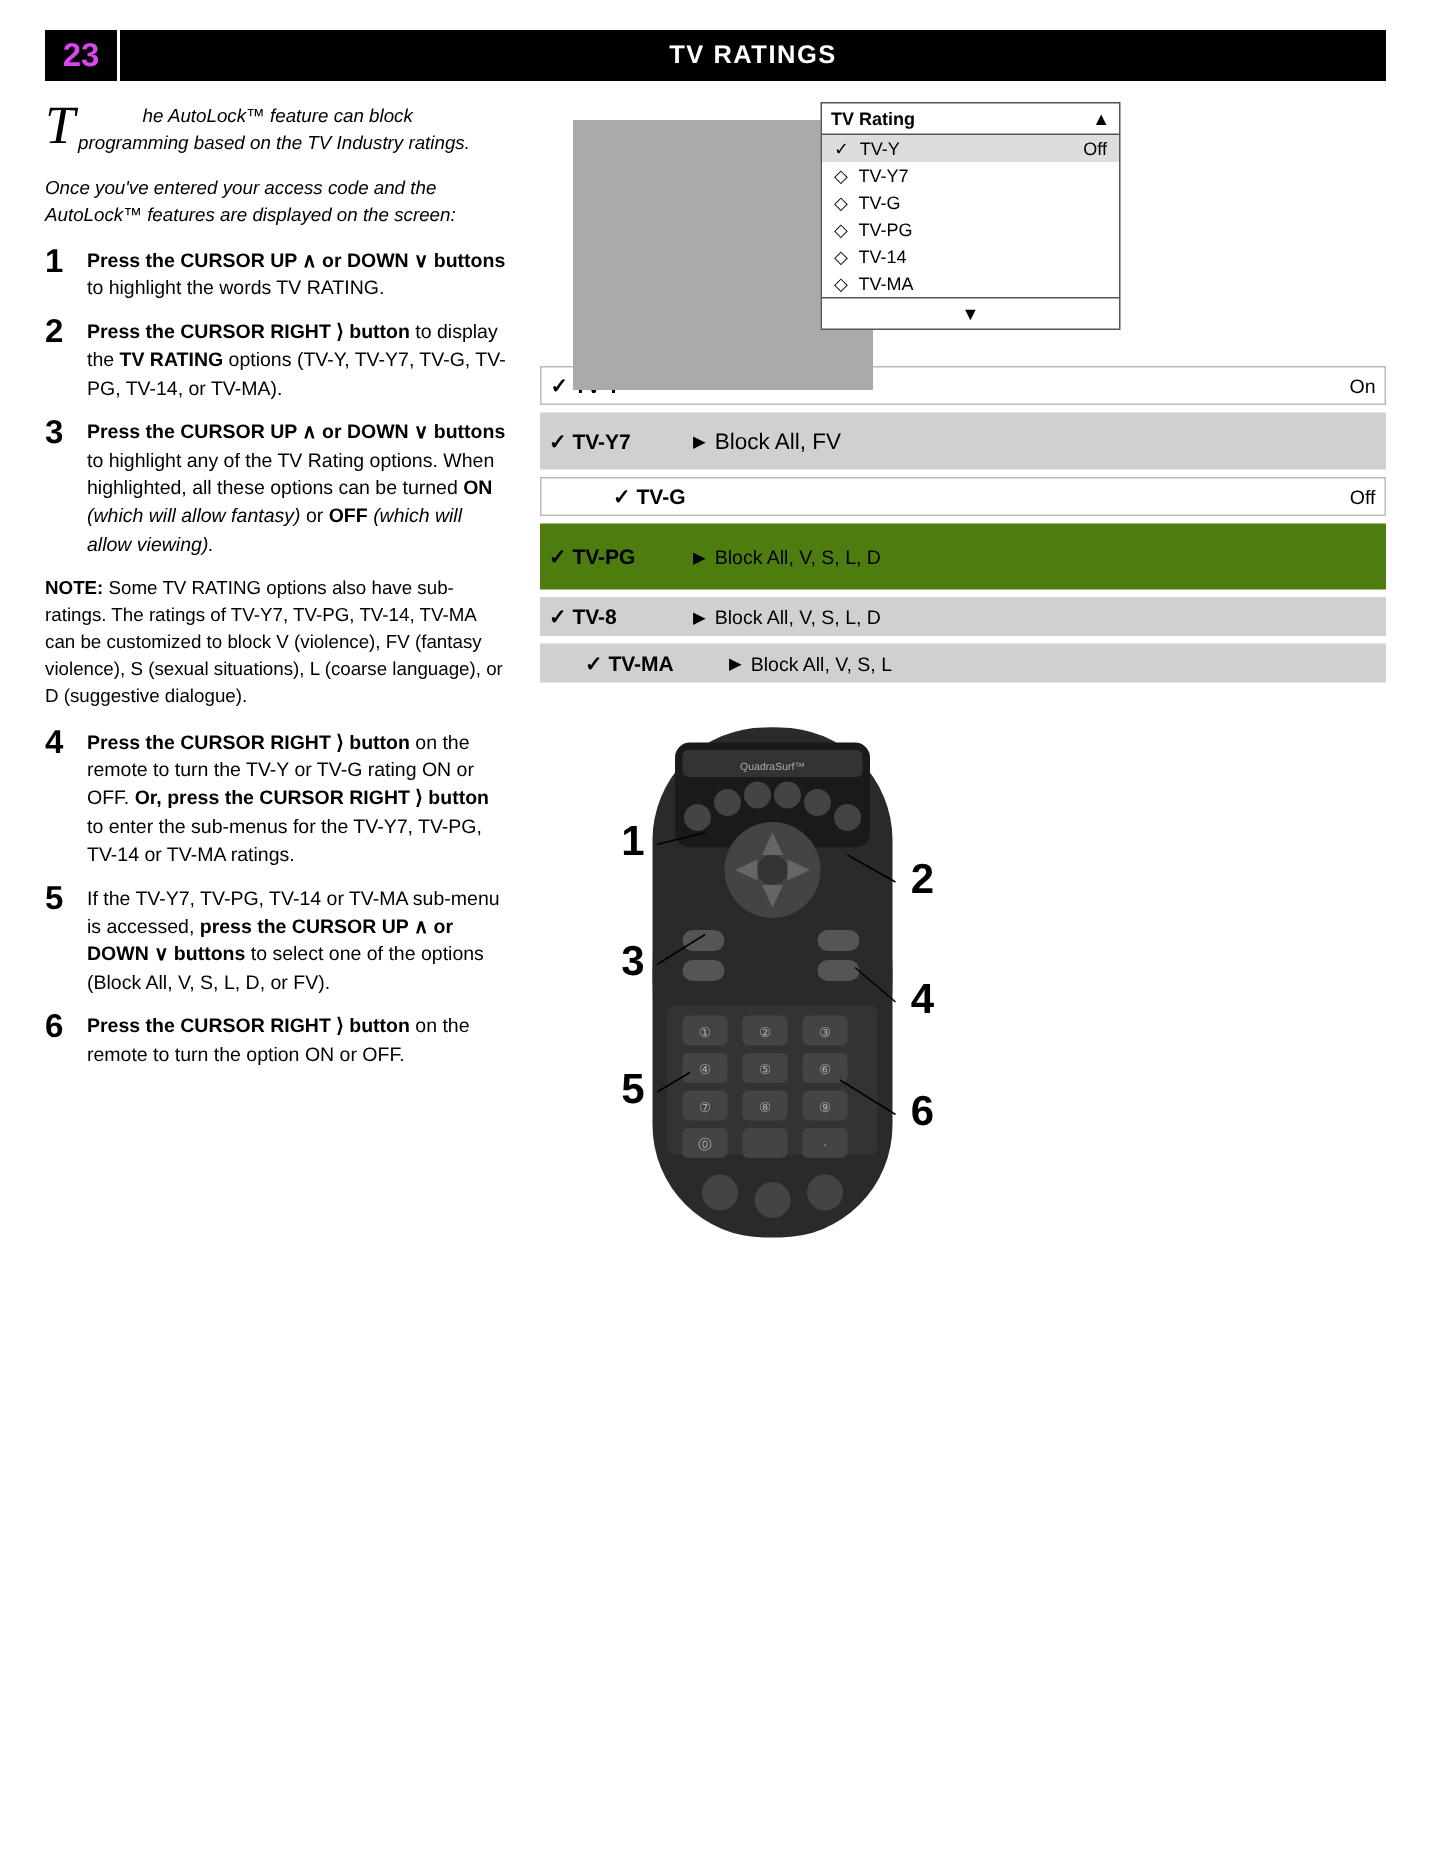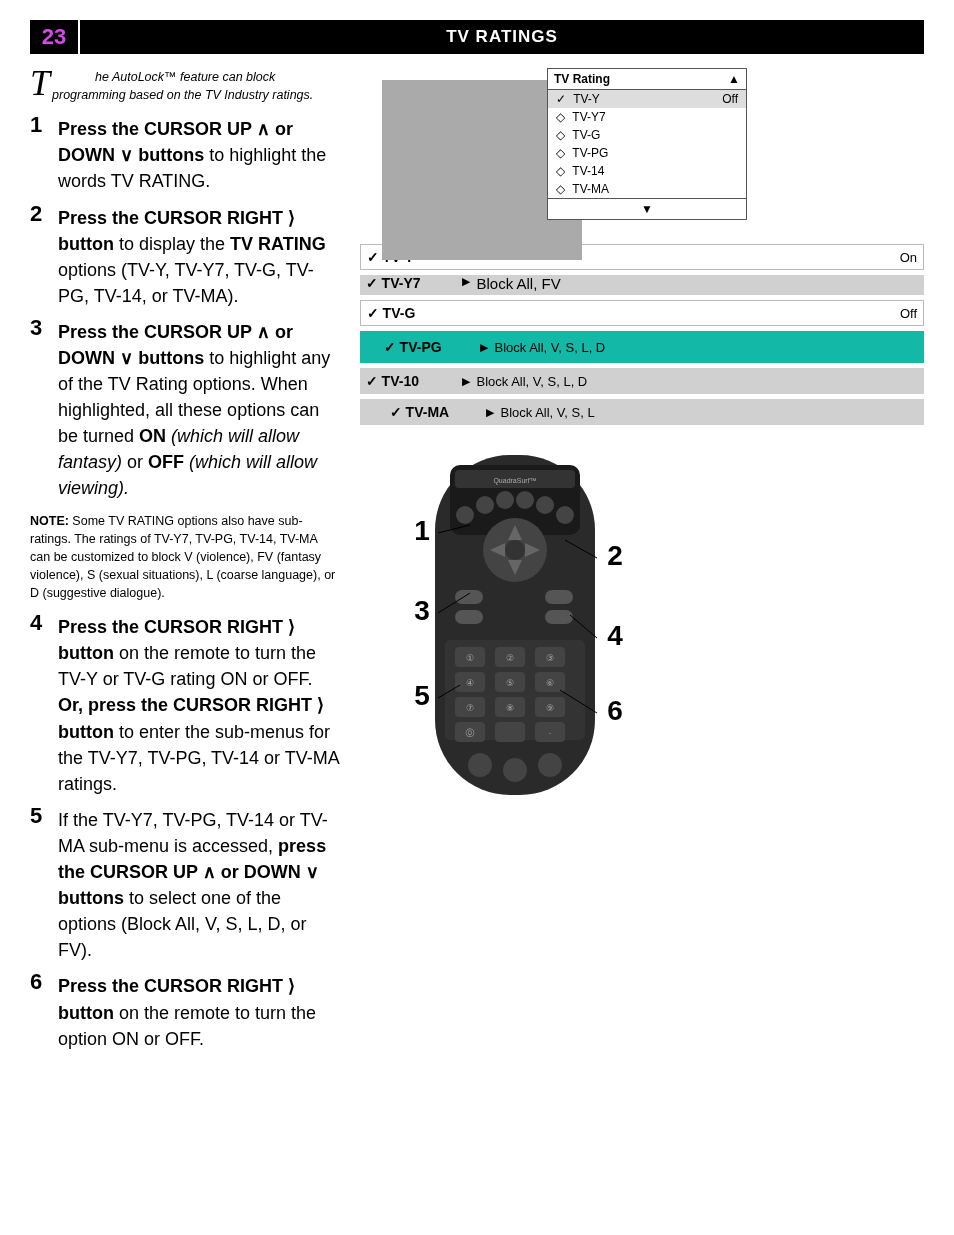--- a/index.html
+++ b/index.html
@@ -100,21 +100,21 @@
     }
     .step-num {
       font-size: 22px;
       font-weight: bold;
       min-width: 22px;
       line-height: 1;
       margin-right: 6px;
       margin-top: -2px;
     }
     .step-text {
-      font-size: 18px;
+      font-size: 13px;
       line-height: 1.45;
       flex: 1;
     }
     .step-text b { font-weight: bold; }
     .step-text i { font-style: italic; }
 
     
     .note-box {
       font-size: 12.5px;
       line-height: 1.45;
@@ -189,20 +189,23 @@
 
   <div class="content">
 
     <div class="left-col">
 
       <div class="intro-text">
         <span class="drop-cap">T</span>
         <span class="italic-block">he AutoLock™ feature can block programming based on the TV Industry ratings.</span>
       </div>
 
+      <div class="once-text">
+        Once you've entered your access code and the AutoLock™ features are displayed on the screen:
+      </div>
 
       <div class="steps">
 
         <div class="step">
           <div class="step-num">1</div>
           <div class="step-text">
             <b>Press the CURSOR UP ∧ or DOWN ∨ buttons</b> to highlight the words TV RATING.
           </div>
         </div>
 
@@ -283,39 +286,39 @@
         </div>
       </div>
 
       <div class="rating-rows">
 
         <div style="display:flex; align-items:center; height:26px; margin-bottom:5px; padding:0 6px; border:1px solid #bbb;">
           <span style="font-weight:bold; font-size:14px; min-width:90px;">✓ TV-Y</span>
           <span style="margin-left:auto; font-size:13px;">On</span>
         </div>
 
-        <div style="display:flex; align-items:flex-start; height:20px; margin-bottom:5px; padding:0 6px; background:#d0d0d0;">
+        <div style="display:flex; align-items:center; height:38px; margin-bottom:5px; padding:0 6px; background:#d0d0d0;">
           <span style="font-weight:bold; font-size:14px; min-width:90px;">✓ TV-Y7</span>
           <span style="font-size:11px; margin:0 6px;">▶</span>
           <span style="font-size:15px;">Block All, FV</span>
         </div>
 
-        <div style="display:flex; align-items:center; height:26px; margin-bottom:5px; padding:0 6px; border:1px solid #bbb;">
+        <div style="display:flex; align-items:center; height:26px; margin-bottom:5px; padding:0 6px; border:1px solid #bbb;text-align:right;">
           <span style="font-weight:bold; font-size:14px; min-width:90px;">✓ TV-G</span>
           <span style="margin-left:auto; font-size:13px;">Off</span>
         </div>
 
-        <div style="display:flex; align-items:center; height:32px; margin-bottom:5px; padding:0 24px; background:#14b8a6;">
+        <div style="display:flex; align-items:center; height:44px; margin-bottom:5px; padding:0 6px; background:#4d7c0f;">
           <span style="font-weight:bold; font-size:14px; min-width:90px;">✓ TV-PG</span>
           <span style="font-size:11px; margin:0 6px;">▶</span>
           <span style="font-size:13px;">Block All, V, S, L, D</span>
         </div>
 
         <div style="display:flex; align-items:center; height:26px; margin-bottom:5px; padding:0 6px; background:#d0d0d0;">
-          <span style="font-weight:bold; font-size:14px; min-width:90px;">✓ TV-10</span>
+          <span style="font-weight:bold; font-size:14px; min-width:90px;">✓ TV-8</span>
           <span style="font-size:11px; margin:0 6px;">▶</span>
           <span style="font-size:13px;">Block All, V, S, L, D</span>
         </div>
 
         <div style="display:flex; align-items:center; height:26px; margin-bottom:5px; padding:0 6px; background:#d0d0d0;">
           <span style="font-weight:bold; font-size:14px; min-width:90px;margin-left:24px;">✓ TV-MA</span>
           <span style="font-size:11px; margin:0 6px;">▶</span>
           <span style="font-size:13px;">Block All, V, S, L</span>
         </div>
       </div>

